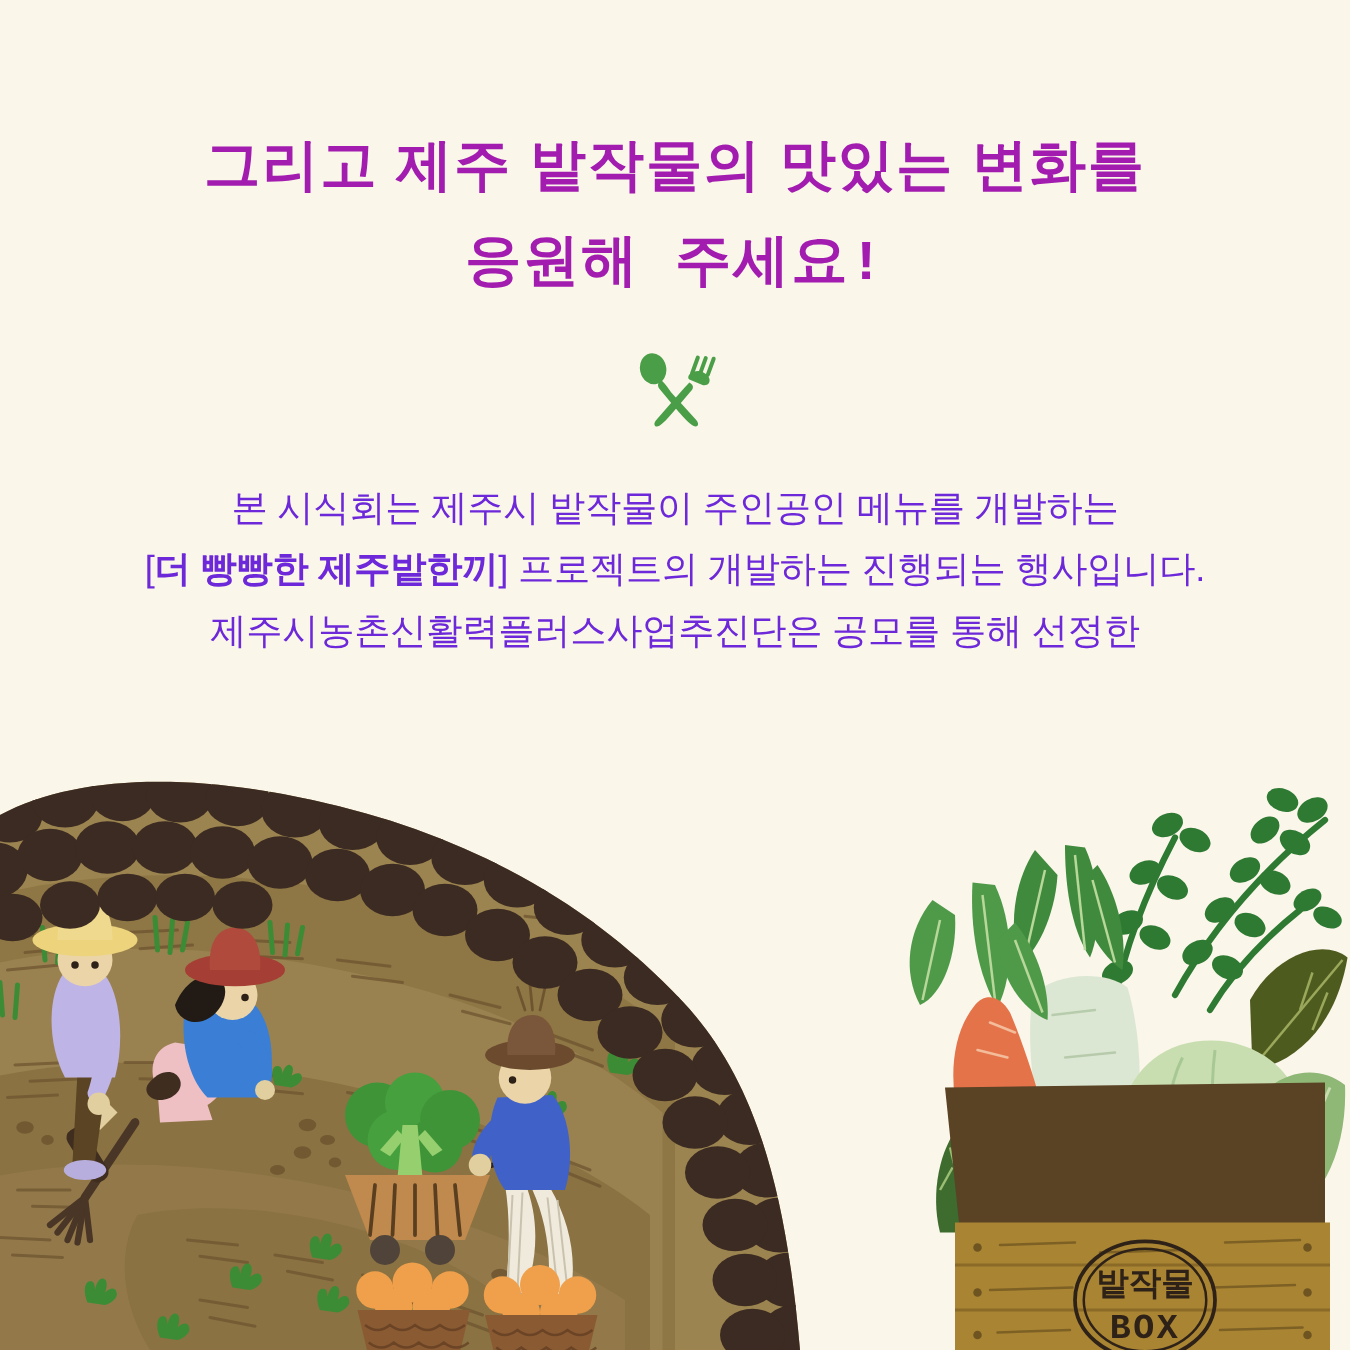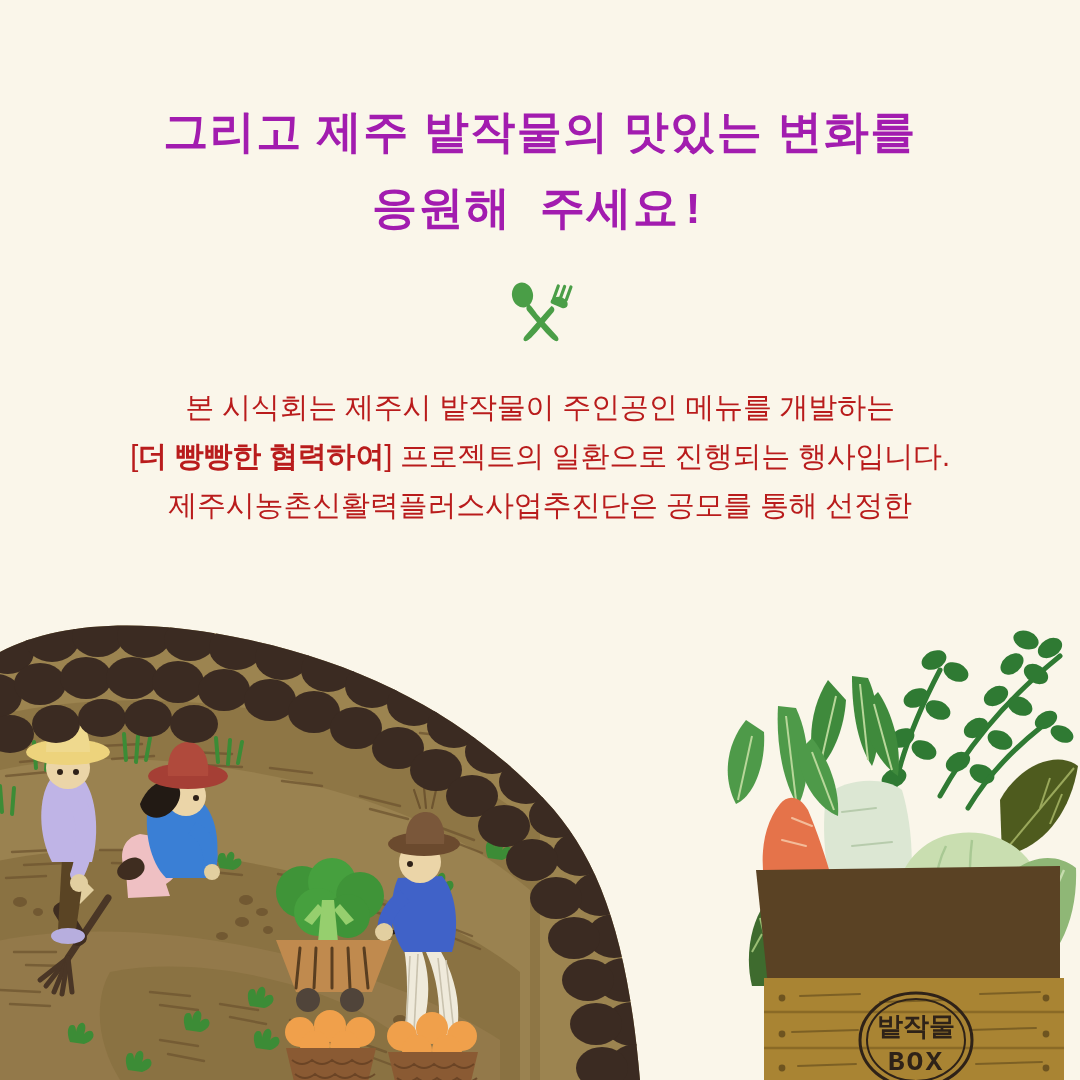--- a/index.html
+++ b/index.html
@@ -28,21 +28,21 @@
   
   .cutlery {
     position:absolute; top:282px; left:0; width:1080px;
     display:flex; justify-content:center; align-items:center;
   }
 
   
   .body-copy {
     position:absolute; top:383px; left:0; width:1080px;
     text-align:center;
-    color:#b91c1c;
+    color:#6d28d9;
     font-size:29px;
     line-height:49px;
     letter-spacing:-0.2px;
   }
   .body-copy .ln { display:block; white-space:nowrap; }
   .body-copy .tag { font-weight:bold; }
 
   
   .art { position:absolute; left:0; top:600px; width:1080px; height:480px; }
   .art svg { display:block; }
@@ -68,21 +68,21 @@
         <rect x="57" y="2.5" width="3.2" height="17" rx="1.6" transform="rotate(20 58.5 10)"></rect>
         <rect x="63.5" y="3" width="3.2" height="17" rx="1.6" transform="rotate(20 65 10)"></rect>
         <path d="M48 17 C50.5 15 54.5 14 58 15.5 C62 17.2 64.5 20.5 63.5 23.5 C62.8 25.6 60.5 26.6 58 26 L47.5 21.5 C46 20.8 46.6 18.2 48 17 Z"></path>
         <path d="M47.5 24 C45 26.5 42.5 29.5 40 32.2 L21 54 C18 57.5 20 60.6 23.5 58.6 C26.4 56.9 30.5 52.4 34.2 48 L49.5 30 C51.4 27.6 50 25.2 47.5 24 Z"></path>
       </g>
     </svg>
   </div>
 
   <div class="body-copy">
     <span class="ln">본 시식회는 제주시 밭작물이 주인공인 메뉴를 개발하는</span>
-    <span class="ln"><span>[</span><span class="tag">더 빵빵한 협력하여</span><span>]</span><span> 프로젝트의 일환으로 진행되는 행사입니다.</span></span>
+    <span class="ln"><span>[</span><span class="tag">더 빵빵한 제주밭한끼</span><span>]</span><span> 프로젝트의 개발하는 진행되는 행사입니다.</span></span>
     <span class="ln">제주시농촌신활력플러스사업추진단은 공모를 통해 선정한</span>
   </div>
 
   <div class="art">
     <svg width="1080" height="480" viewBox="0 0 1080 480">
       <defs>
         <clipPath id="leftClip">
           <path d="M0 52 C60 20 150 18 250 40 C370 66 470 120 545 200 C600 258 628 340 640 480 L0 480 Z"></path>
         </clipPath>
         <clipPath id="crateClip">

